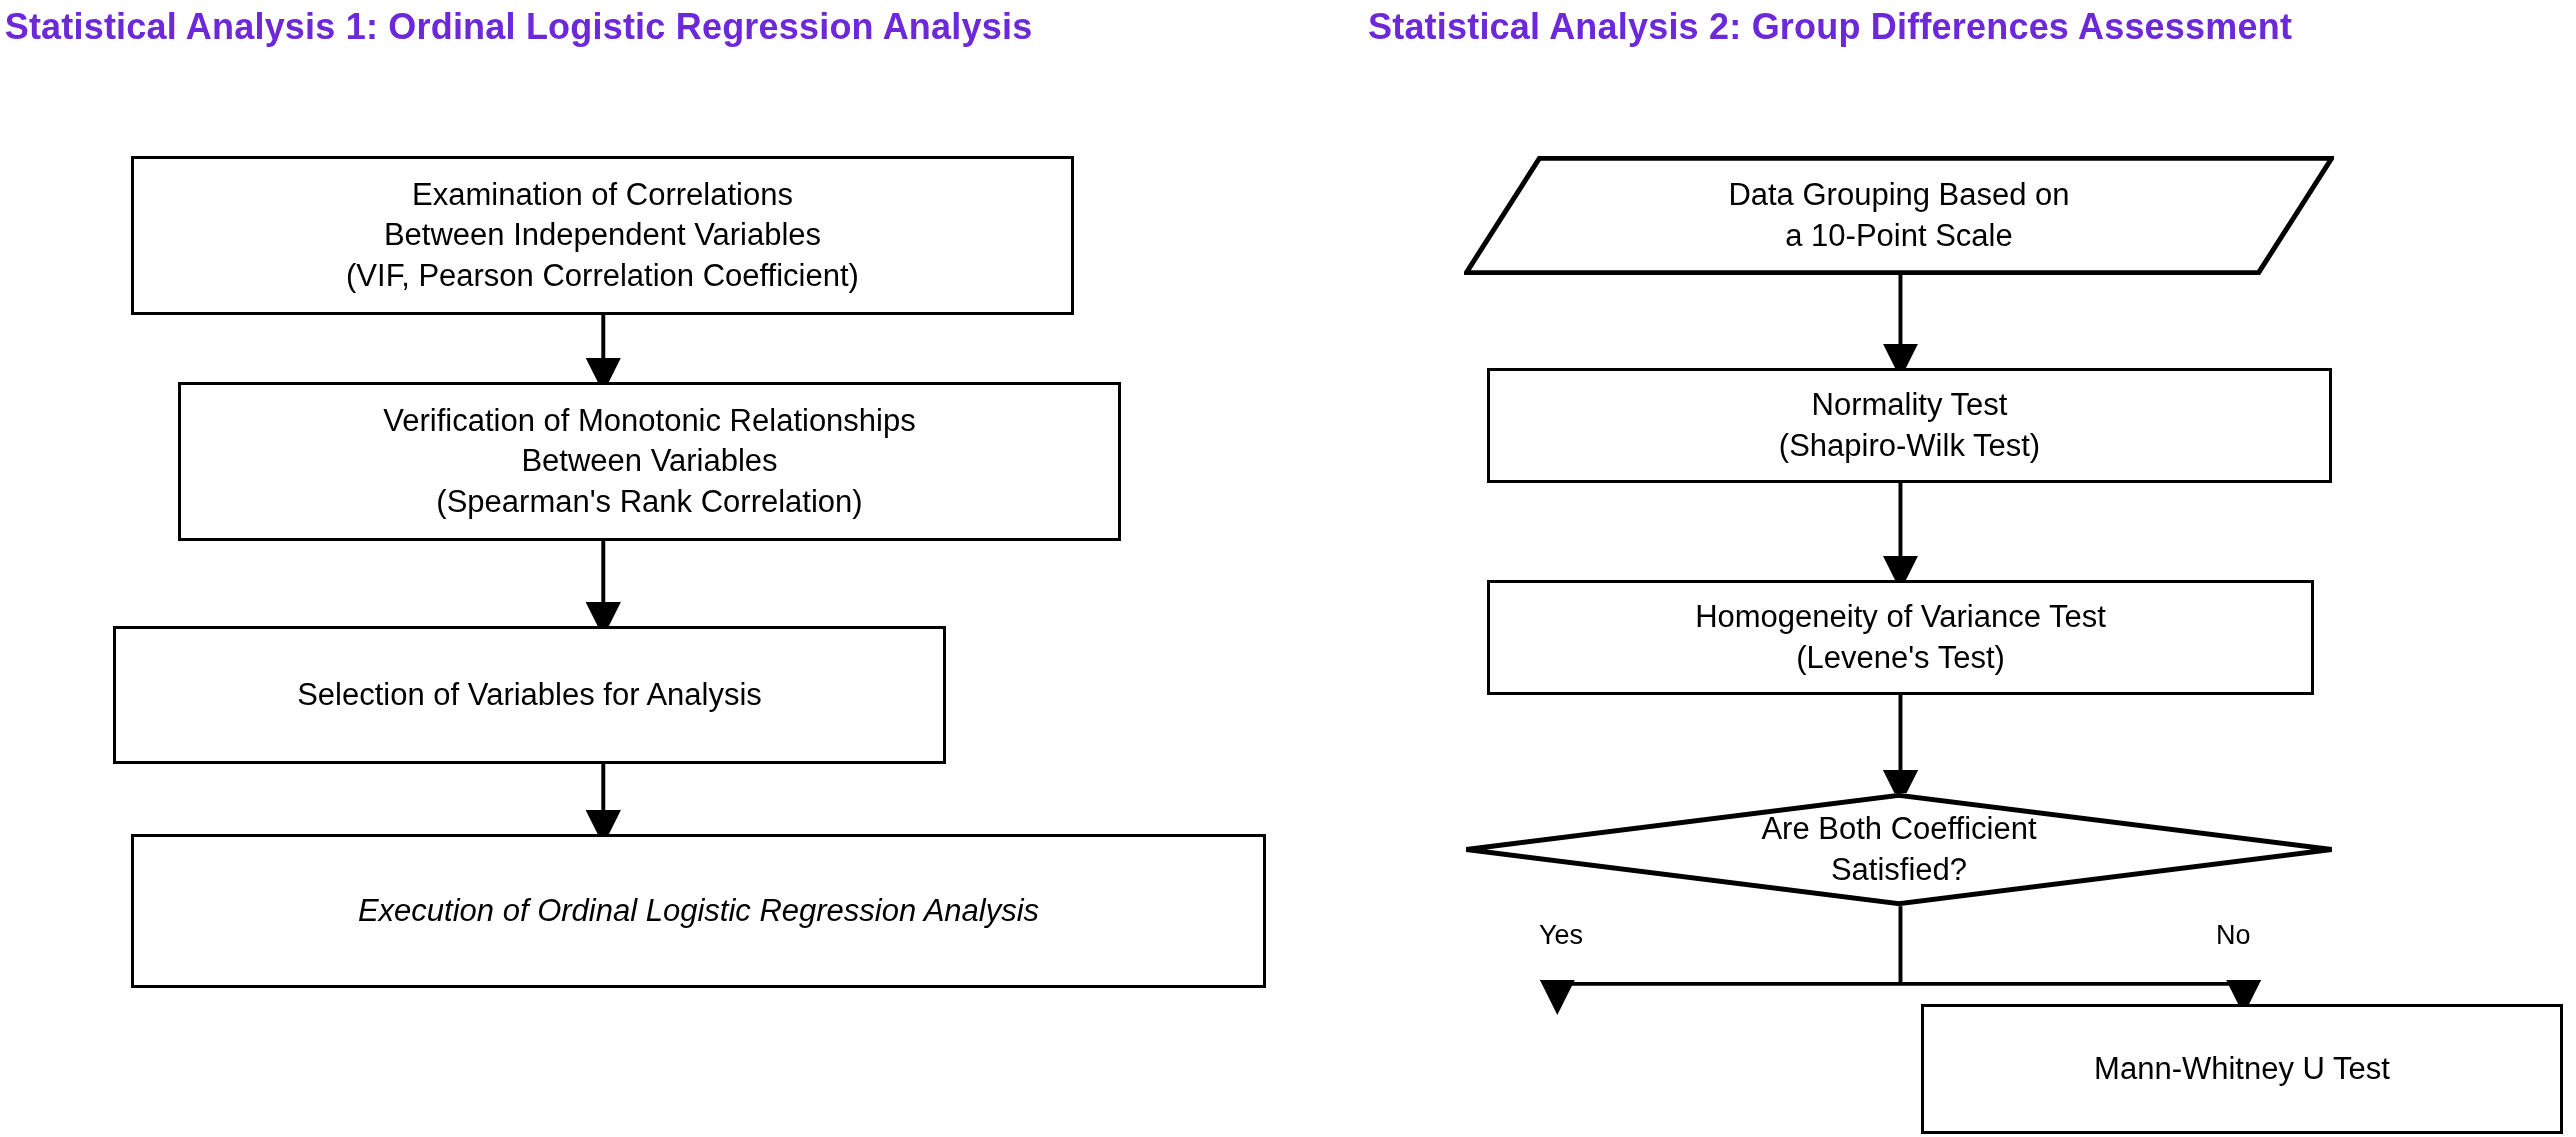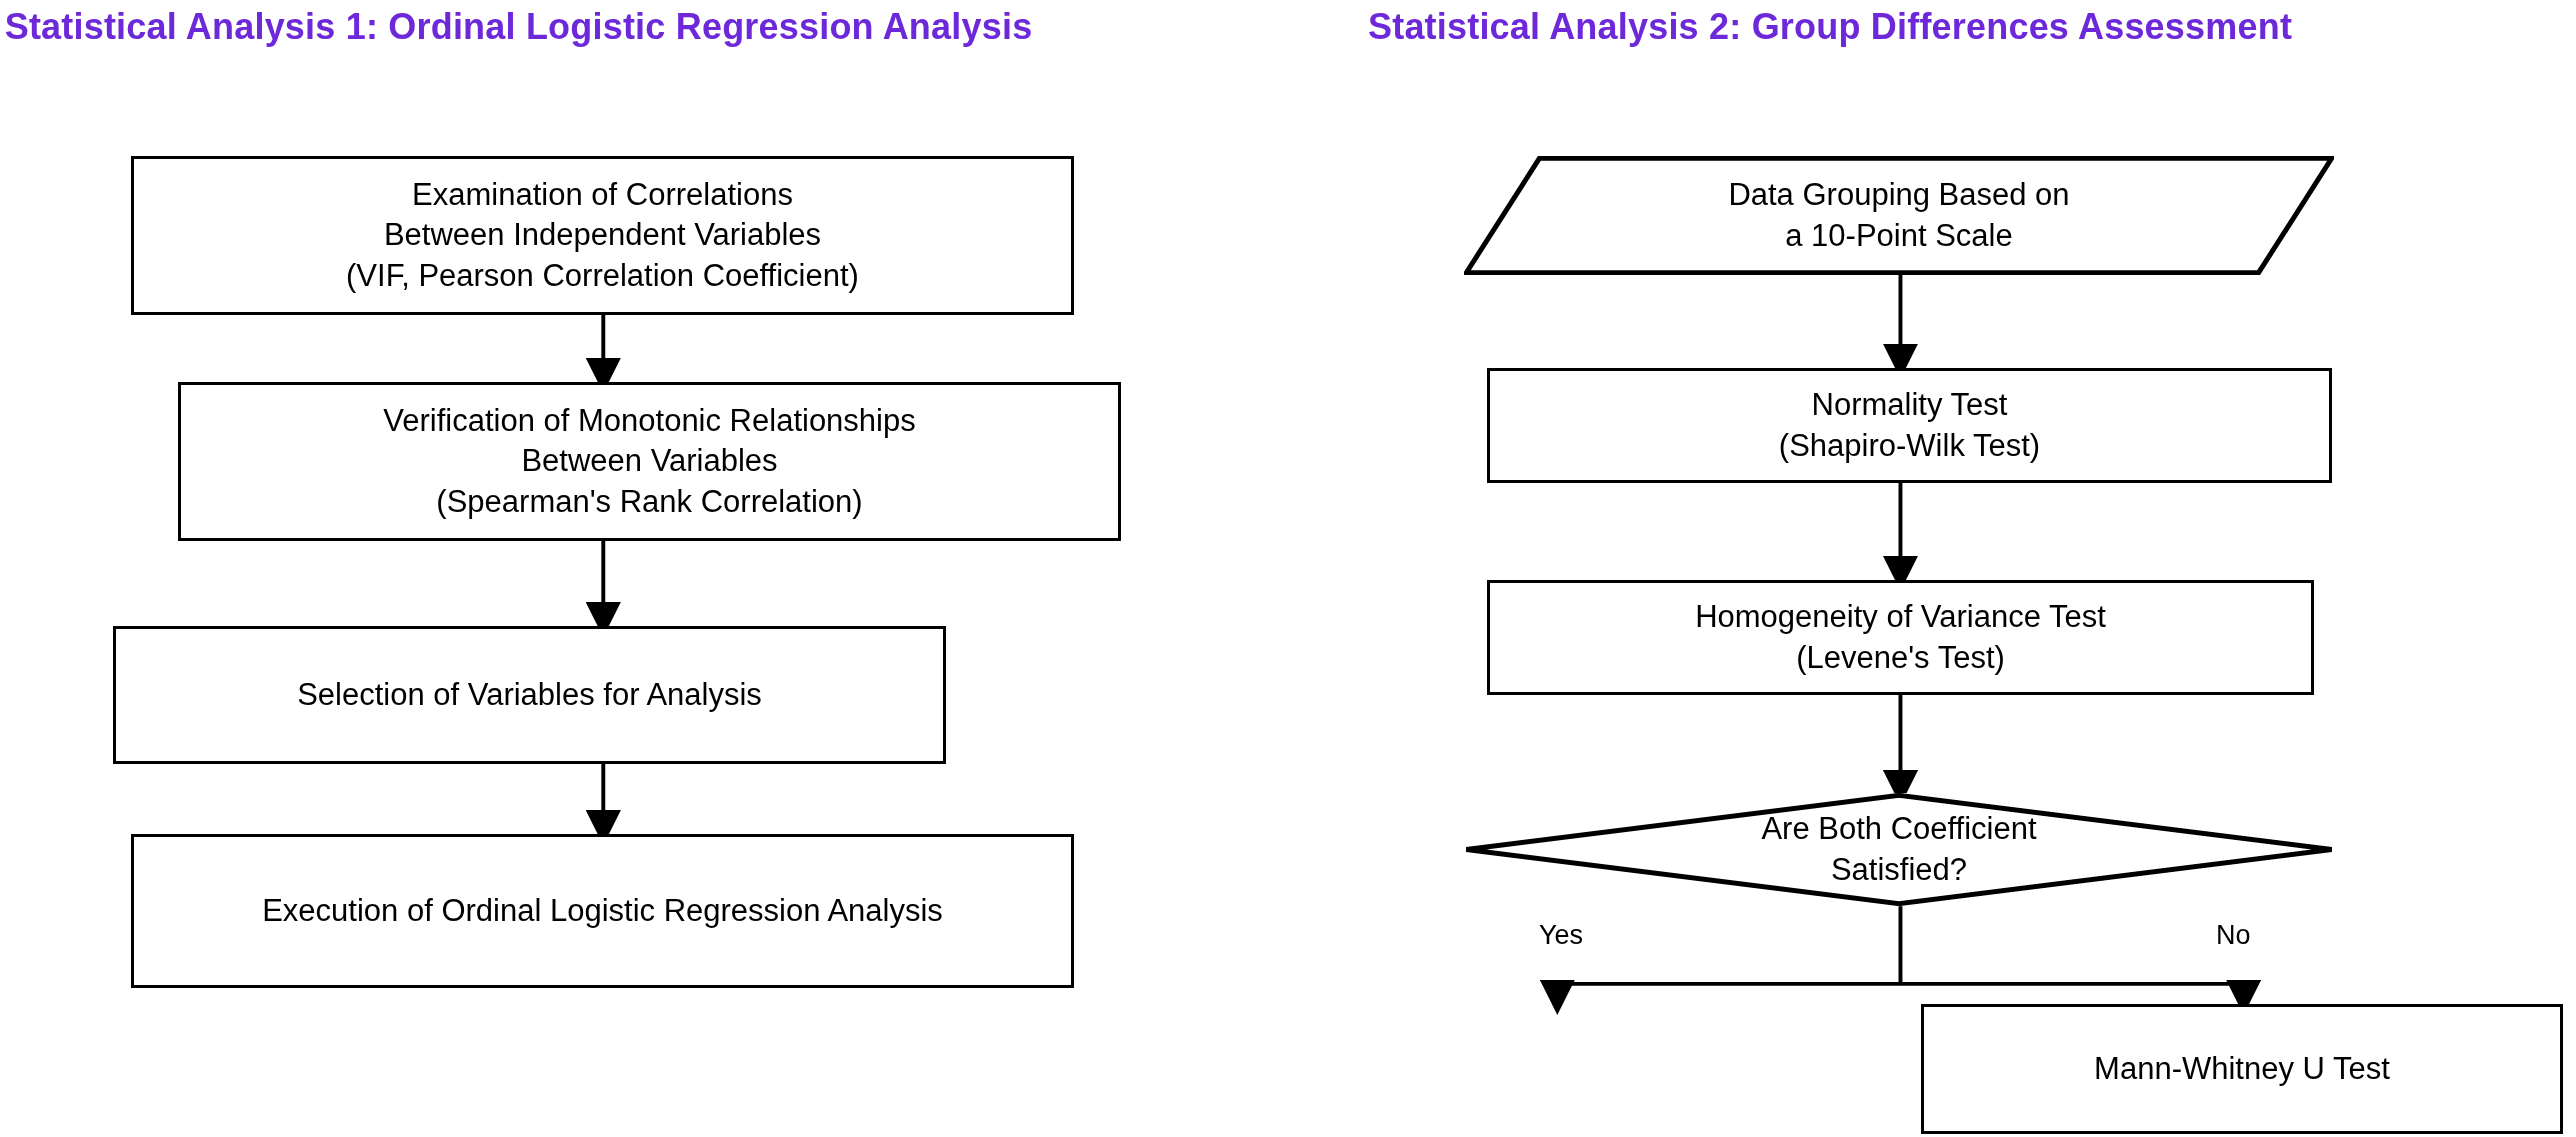--- a/index.html
+++ b/index.html
@@ -37,21 +37,21 @@
     line-height:1.30;
     white-space:pre-line;
     color:#000000;
     padding:0 7.9px;
   }
 
   
   #lbox-1{left:131px;top:156px;width:943px;height:159px;}
   #lbox-2{left:131px;top:382px;width:943px;height:159px;margin-left:47px;}
   #lbox-3{left:113px;top:626px;width:833px;height:138px;}
-  #lbox-4{left:131px;top:834px;width:943px;height:154px;}
+  #lbox-4{left:131px;top:834px;width:1135px;height:154px;font-style:italic;}
 
   
   #rpara-wrap{left:1464px;top:156px;width:870px;height:119px;}
   #rpara-wrap .label{position:relative;z-index:2;font-size:31px;line-height:1.30;}
   #rbox-1{left:1487px;top:368px;width:845px;height:115px;}
   #rbox-2{left:1487px;top:580px;width:827px;height:115px;}
   #rdia-wrap{left:1464px;top:793px;width:870px;height:113px;}
   #rdia-wrap .label{position:relative;z-index:2;font-size:31px;line-height:1.30;}
   #rbox-3{left:1236px;top:1004px;width:642px;height:130px;}
   #rbox-4{left:1921px;top:1004px;width:642px;height:130px;}

